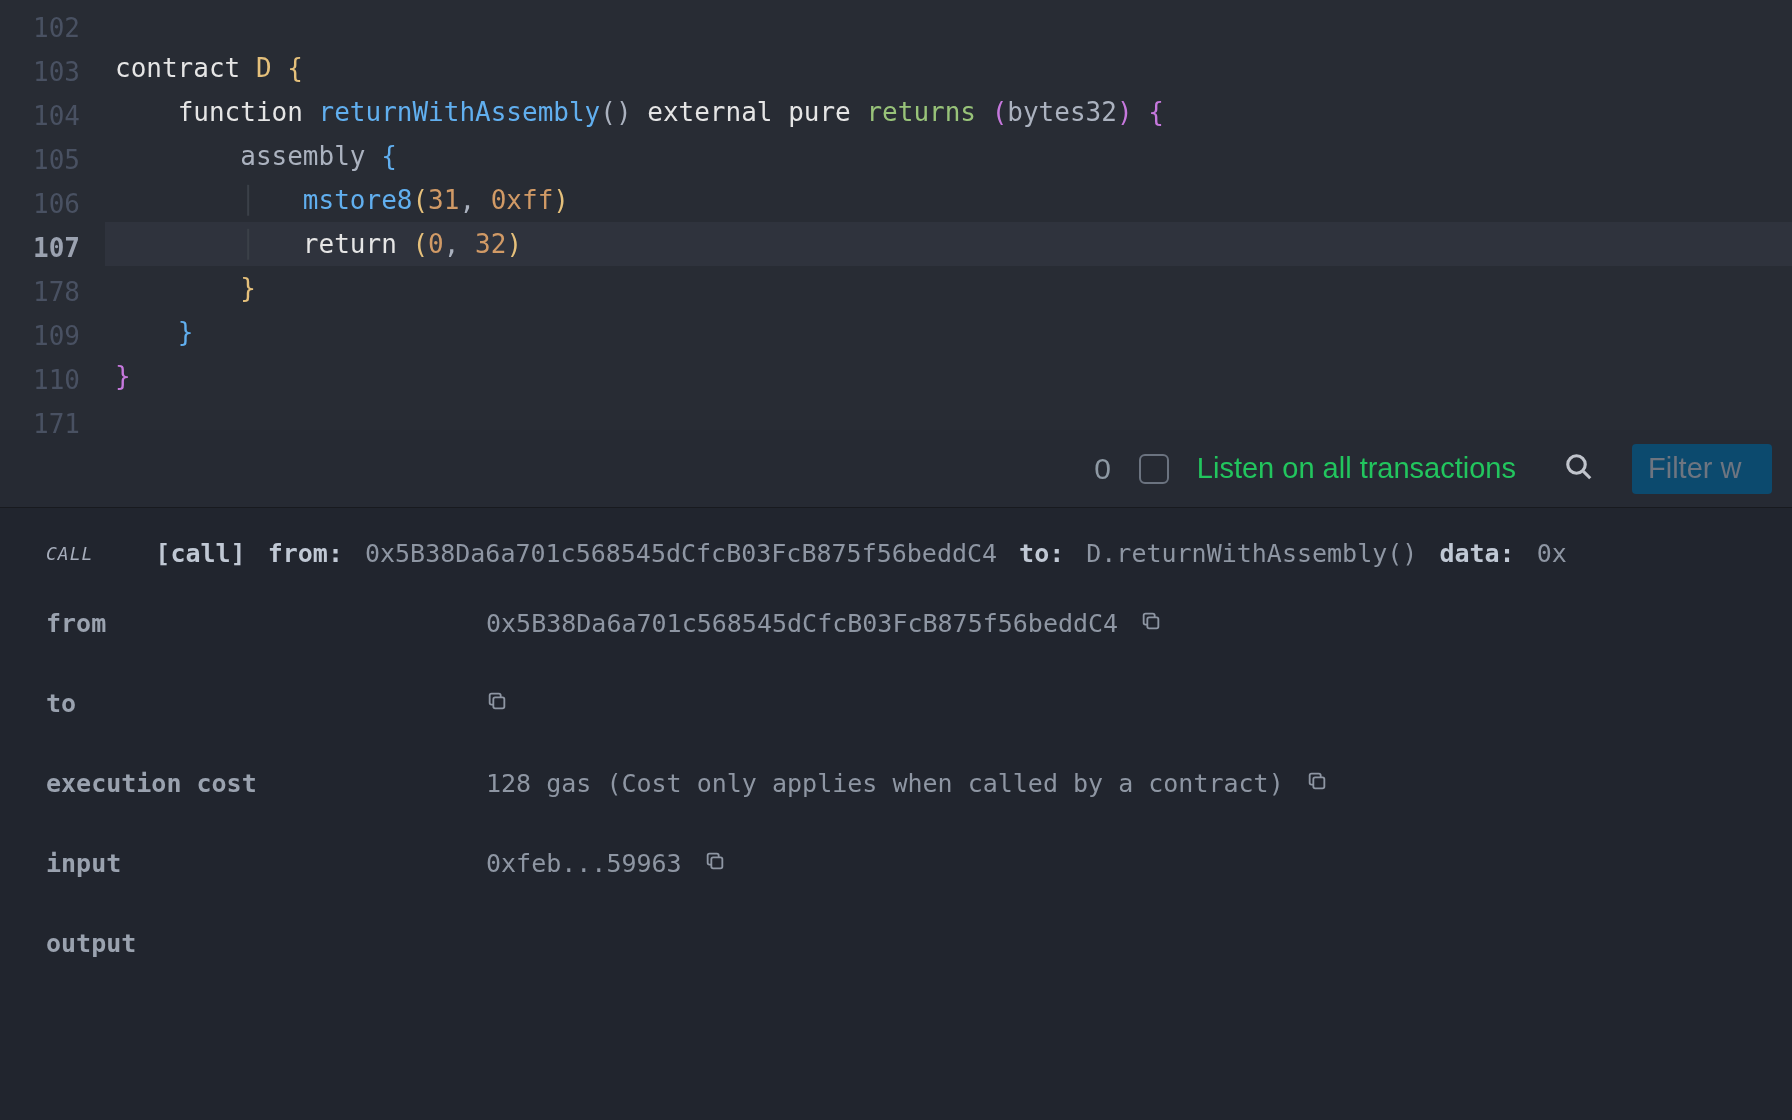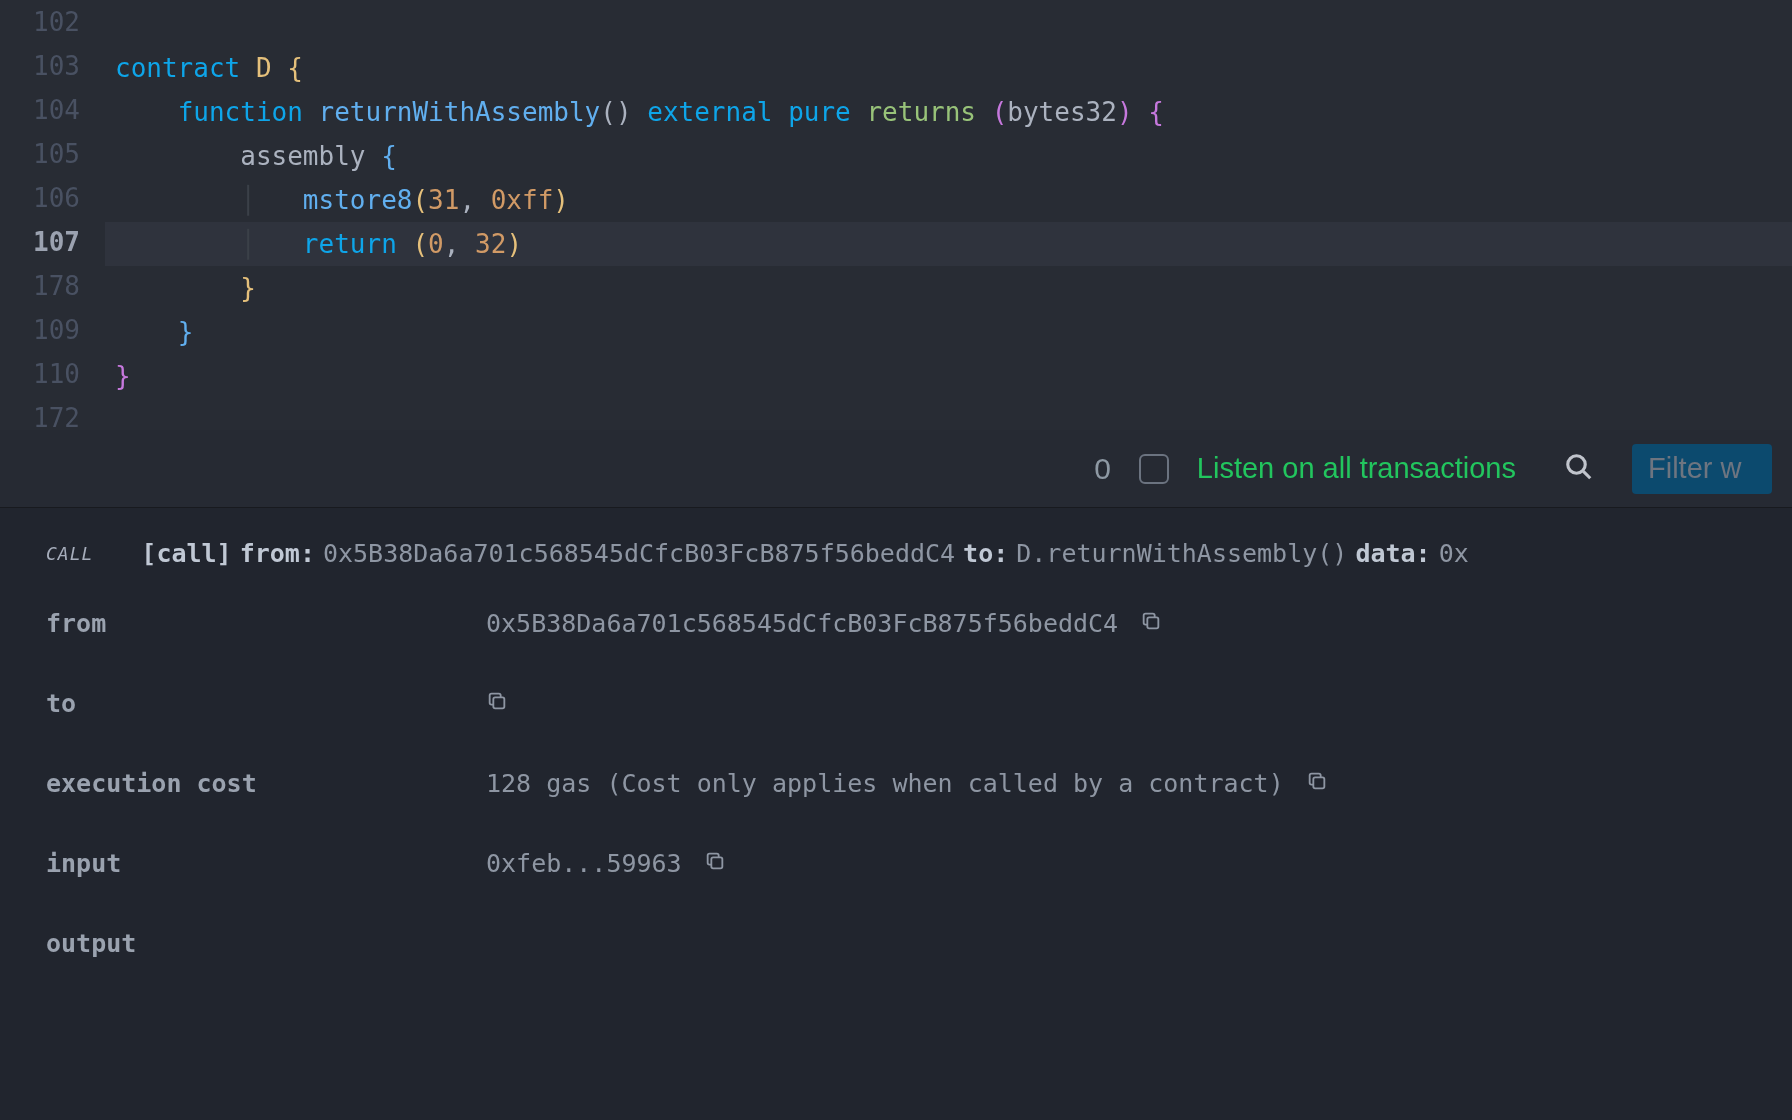--- a/index.html
+++ b/index.html
@@ -20,21 +20,21 @@
 
 .gutter {
   width: 105px;
   background: #282c34;
   text-align: right;
   padding-right: 25px;
   color: #495162;
   font-size: 26px;
   line-height: 44px;
   user-select: none;
-  padding-top: 0;
+  padding-top: 6px;
 }
 
 .gutter .line-num.active {
   color: #9ba2b0;
   font-weight: 600;
 }
 
 .code-col {
   flex: 1;
   padding-left: 10px;
@@ -45,21 +45,21 @@
 }
 
 .code-line { height: 44px; }
 .code-line.highlighted {
   background: #2f333d;
   margin-left: -10px;
   padding-left: 10px;
   margin-right: -2000px;
 }
 
-.tok-kw { color: #0ea5e9; }
+.tok-kw { color: #e5e5e5; }
 .tok-name { color: #e5c07b; }
 .tok-fn { color: #61afef; }
 .tok-type { color: #98c379; }
 .tok-num { color: #d19a66; }
 .tok-punct { color: #abb2bf; }
 .tok-brace-y { color: #e5c07b; }
 .tok-brace-p { color: #c678dd; }
 .tok-brace-b { color: #61afef; }
 .tok-paren-m { color: #c678dd; }
 .indent-guide { color: #3b4048; }
@@ -119,21 +119,21 @@
 .tx-area {
   padding: 26px 0 0 46px;
   font-size: 25px;
   line-height: 1.6;
   color: #8e96a3;
 }
 
 .tx-summary {
   display: flex;
   align-items: center;
-  gap: 8px;
+  gap: 22px;
   margin-bottom: 30px;
   white-space: nowrap;
   overflow: hidden;
 }
 
 .call-badge {
   font-style: italic;
   font-size: 18px;
   color: #a6adbb;
   letter-spacing: 1px;
@@ -187,21 +187,21 @@
   <div class="gutter" id="gutter">
       <div class="line-num">102</div>
       <div class="line-num">103</div>
       <div class="line-num">104</div>
       <div class="line-num">105</div>
       <div class="line-num">106</div>
       <div class="line-num active">107</div>
       <div class="line-num">178</div>
       <div class="line-num">109</div>
       <div class="line-num">110</div>
-      <div class="line-num">172</div>
+      <div class="line-num">171</div>
     </div>
   <div class="code-col" id="code"><div class="code-line"></div><div class="code-line"><span class="tok-kw">contract</span><span> </span><span class="tok-name">D</span><span> </span><span class="tok-brace-y">{</span></div><div class="code-line"><span>    </span><span class="tok-kw">function</span><span> </span><span class="tok-fn">returnWithAssembly</span><span class="tok-punct">()</span><span> </span><span class="tok-kw">external</span><span> </span><span class="tok-kw">pure</span><span> </span><span class="tok-type">returns</span><span> </span><span class="tok-paren-m">(</span><span class="tok-punct">bytes32</span><span class="tok-paren-m">)</span><span> </span><span class="tok-brace-p">{</span></div><div class="code-line"><span>        </span><span class="tok-punct">assembly</span><span> </span><span class="tok-brace-b">{</span></div><div class="code-line"><span>        </span><span class="indent-guide">│   </span><span class="tok-fn">mstore8</span><span class="tok-brace-y">(</span><span class="tok-num">31</span><span class="tok-punct">, </span><span class="tok-num">0xff</span><span class="tok-brace-y">)</span></div><div class="code-line highlighted"><span>        </span><span class="indent-guide">│   </span><span class="tok-kw">return</span><span> </span><span class="tok-brace-y">(</span><span class="tok-num">0</span><span class="tok-punct">, </span><span class="tok-num">32</span><span class="tok-brace-y">)</span></div><div class="code-line"><span>        </span><span class="tok-brace-y">}</span></div><div class="code-line"><span>    </span><span class="tok-brace-b">}</span></div><div class="code-line"><span class="tok-brace-p">}</span></div><div class="code-line"></div></div>
 </div>
 
 <div class="terminal-panel">
 
   <div class="terminal-toolbar">
     <span class="toolbar-zero">0</span>
     <span class="checkbox-ghost"></span>
     <span class="listen-label">Listen on all transactions</span>

